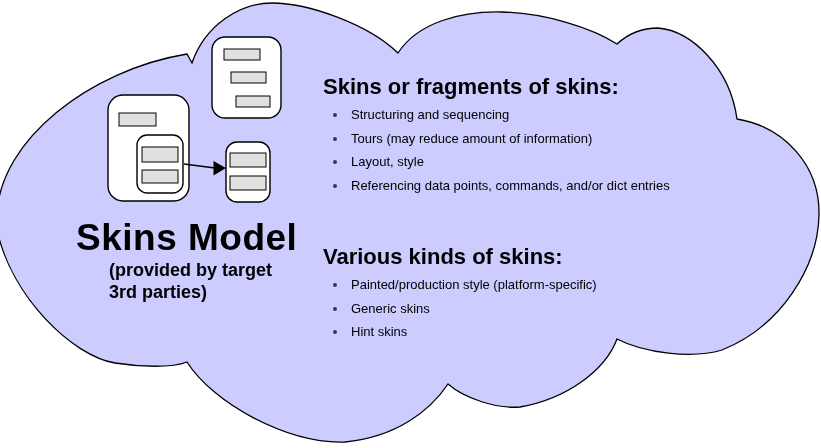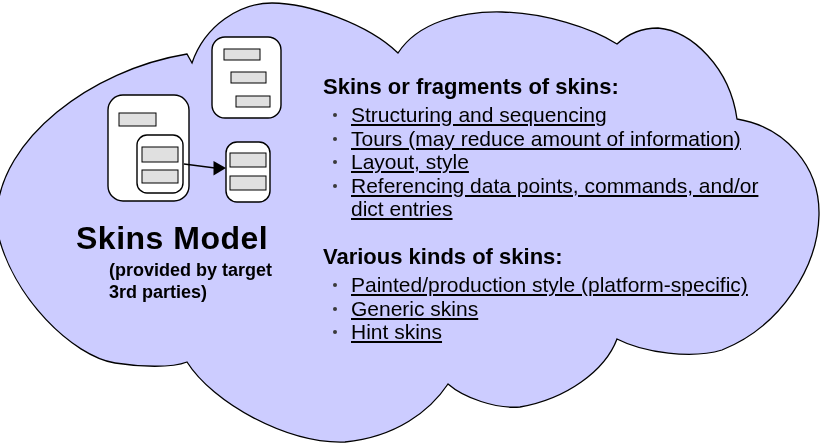--- a/index.html
+++ b/index.html
@@ -8,29 +8,29 @@
     background:#fff; font-family:"Liberation Sans", sans-serif; color:var(--text-color,#000);
   }
   .stage svg{position:absolute; left:0; top:0;}
   .cloud{fill:var(--cloud-fill,#CCCCFF); stroke:var(--outline,#000); stroke-width:1.3;}
   .card{fill:var(--card-fill,#fff); stroke:var(--outline,#000); stroke-width:1.4;}
   .field{fill:var(--field-fill,#E0E0E0); stroke:var(--outline,#000); stroke-width:1;}
   .arrow-line{stroke:var(--outline,#000); stroke-width:1.4; fill:none;}
   .arrow-head{fill:var(--outline,#000); stroke:none;}
 
   .title-block{position:absolute; left:76px; top:223px; white-space:nowrap;}
-  .title-block .title{font-size:32px; font-weight:bold; line-height:30px; letter-spacing:0.5px;}
+  .title-block .title{font-size:37px; font-weight:bold; line-height:30px; letter-spacing:0.5px;}
   .title-block .subtitle{margin-top:7px; font-size:18px; font-weight:bold; line-height:21.5px;margin-left:33px;}
 
   .col-section{position:absolute; left:323px; width:452px;}
   .col-section.first{top:75px;}
   .col-section.second{top:245px;}
   .col-section .heading{font-size:22px; font-weight:bold; line-height:24px; margin-bottom:4px;}
   .col-section ul{list-style:none; margin:0; padding:0;}
-  .col-section li{position:relative; padding-left:28px; font-size:21px; line-height:23.5px;text-decoration:underline;}
+  .col-section li{position:relative; padding-left:28px; font-size:13px; line-height:23.5px;}
   .col-section .dot{
     position:absolute; left:10px; top:10px; width:4px; height:4px;
     border-radius:50%; background:#3a3a3a;
   }
 </style>
 </head>
 <body>
 
 <div class="stage">
 

